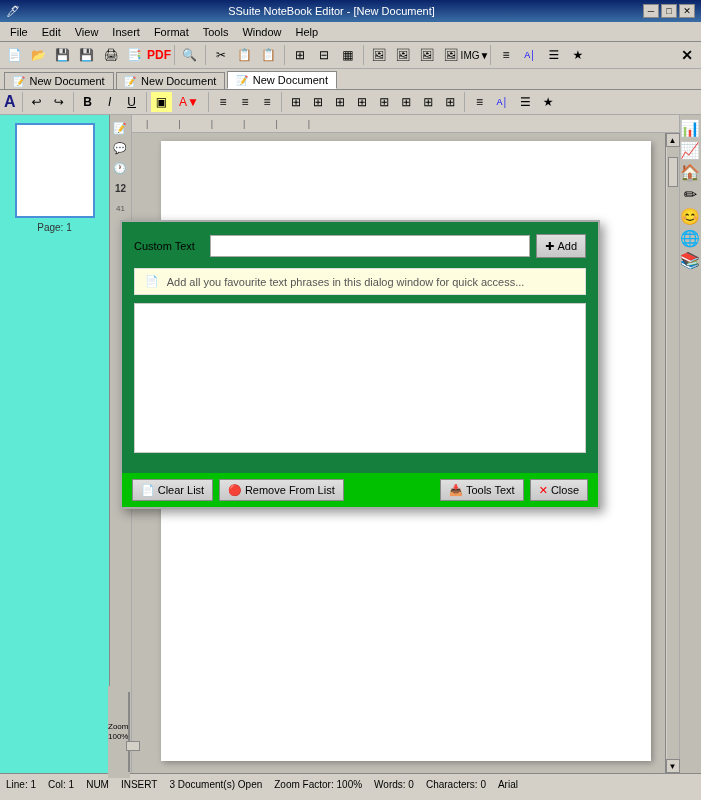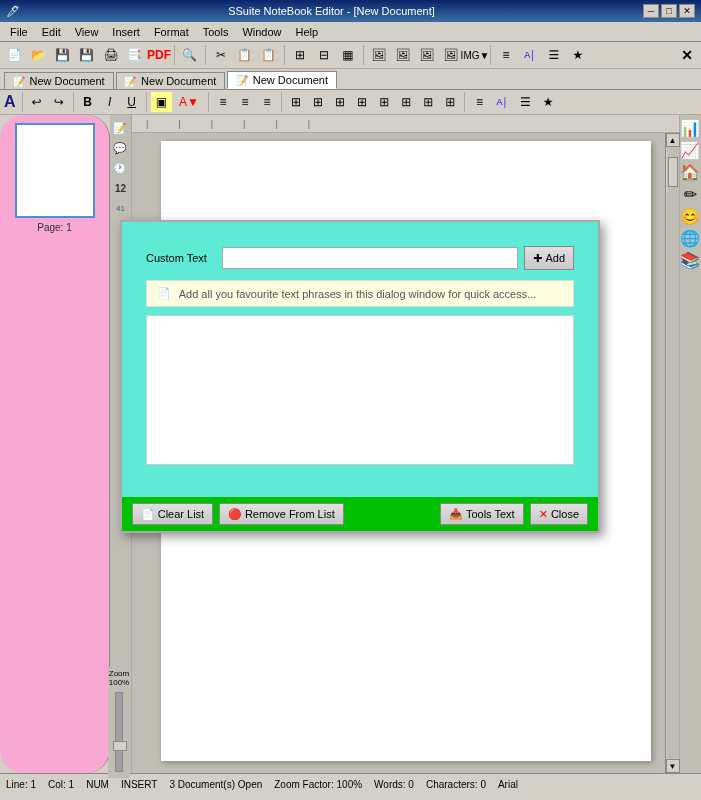--- a/index.html
+++ b/index.html
@@ -122,28 +122,27 @@
     
     .main-area {
       display: flex;
       height: calc(800px - 22px - 20px - 26px - 26px - 26px - 22px);
       background: #d4d0c8;
     }
 
     
     .left-panel {
       width: 110px;
-      background: #f9a8d4;
+      background: #5eead4;
       border-right: 1px solid #888;
       padding: 8px;
       display: flex;
       flex-direction: column;
       align-items: center;
       overflow-y: auto;
-      border-radius: 23px;
     }
     .page-thumb {
       width: 80px; height: 95px;
       background: white;
       border: 2px solid #4a90d9;
       cursor: pointer;
       margin-bottom: 4px;
     }
     .page-label { font-size: 10px; color: #333; }
 
@@ -266,22 +265,22 @@
     }
     .dialog-title-bar {
       background: linear-gradient(to bottom, #1e90ff, #0070d0);
       color: white;
       text-align: center;
       padding: 6px;
       font-size: 14px;
       font-weight: bold;
     }
     .dialog-body {
-      padding: 24px;
-      background: #5eead4;
+      padding: 12px;
+      background: #15803d;
     }
     .dialog-row {
       display: flex;
       align-items: center;
       margin-bottom: 10px;
       gap: 6px;
     }
     .dialog-label {
       font-size: 11px;
       white-space: nowrap;
@@ -514,21 +513,21 @@
     <div class="right-icon" style="font-size:16px;">📊</div>
     <div class="right-icon" style="font-size:16px;">📈</div>
     <div class="right-icon" style="font-size:16px;">🏠</div>
     <div class="right-icon" style="font-size:16px;">✏</div>
     <div class="right-icon" style="font-size:16px;">😊</div>
     <div class="right-icon" style="font-size:16px;">🌐</div>
     <div class="right-icon" style="font-size:16px;">📚</div>
   </div>
 </div>
 
-<div style="position:absolute; bottom:22px; left:108px; width:22px; background:#c0bdb5; display:flex; flex-direction:column; align-items:center; padding:2px 0;">
+<div style="position:absolute; bottom:22px; left:108px; width:22px; background:#c0bdb5; display:flex; align-items:center; padding:2px 0;">
   <span class="zoom-label" style="font-size:8px;text-align:center;line-height:1.2;">Zoom<br>100%</span>
   <div class="zoom-track">
     <div class="zoom-thumb"></div>
   </div>
 </div>
 
 <div class="status-bar">
   <span class="status-item">Line:  1</span>
   <span class="status-item">Col:  1</span>
   <span class="status-item">NUM</span>

